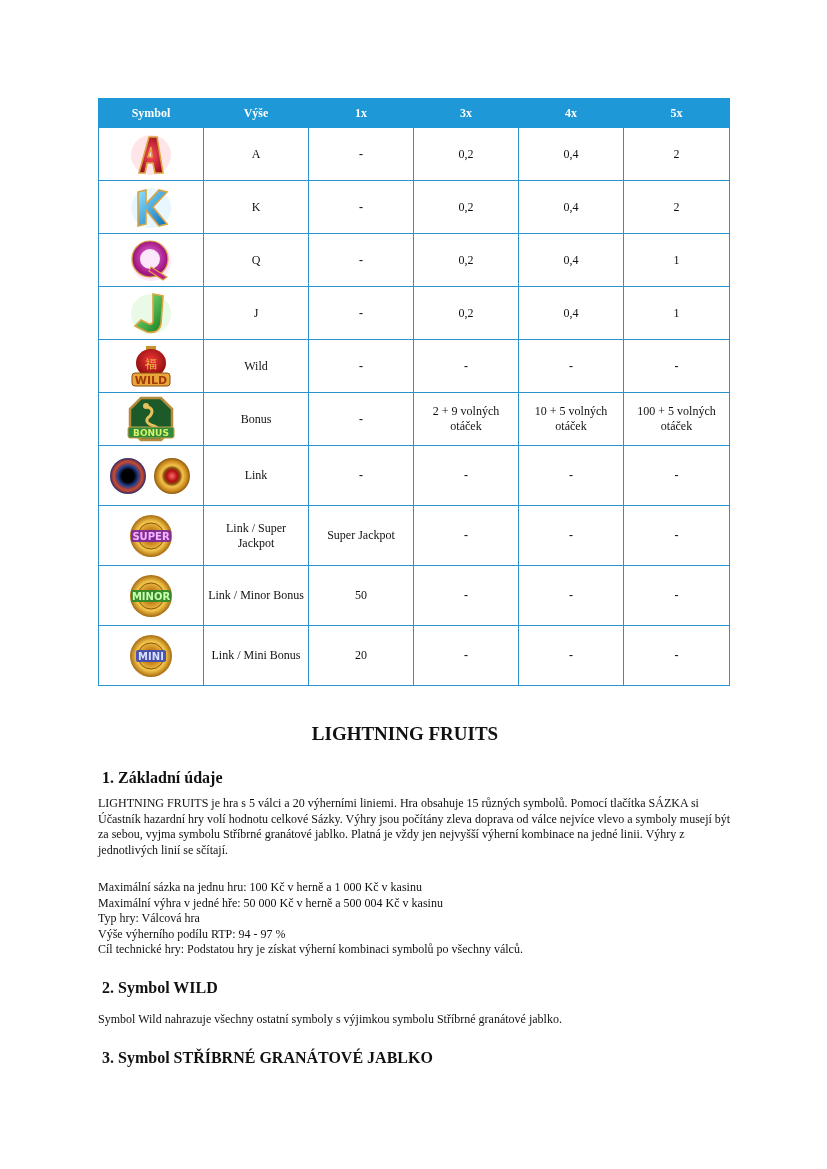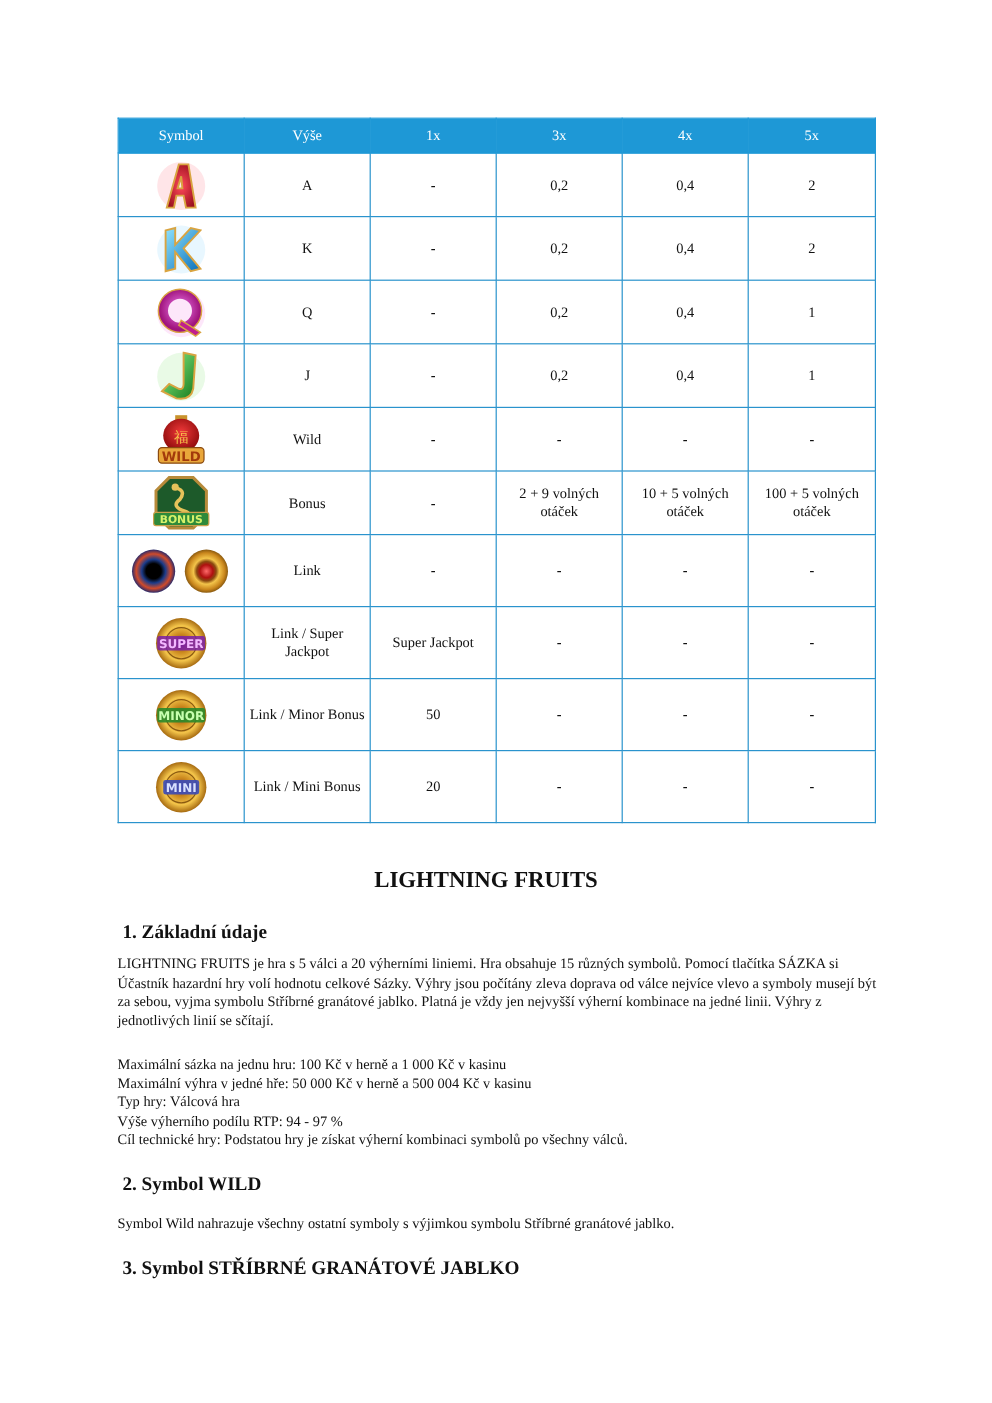--- a/index.html
+++ b/index.html
@@ -1,18 +1,18 @@
 <!DOCTYPE html>
 <html><head>
 <meta charset="utf-8">
 <style>
   html, body { margin: 0; padding: 0; background: #ffffff; }
   body { width: 827px; height: 1169px; position: relative; font-family: "Liberation Serif", serif; color: #111; overflow: hidden; }
   .paytable { position: absolute; left: 98px; top: 98px; width: 631px; border-collapse: collapse; table-layout: fixed; font-size: 12px; }
-  .paytable th { background: #1e98d6; color: #ffffff; font-weight: normal; height: 28px; border: 1px solid #1e98d6; font-size: 12px; padding: 0; }
+  .paytable th { background: #1e98d6; color: #ffffff; font-weight: bold; height: 28px; border: 1px solid #1e98d6; font-size: 12px; padding: 0; }
   .paytable td { border: 1px solid #2a93cd; text-align: center; vertical-align: middle; padding: 0 4px; line-height: 15px; }
   .paytable tr.r { height: 53px; }
   .paytable tr.r2 { height: 60px; margin-left: 44px; }
   .icon { display: inline-block; vertical-align: middle; }
   .dash { font-weight: bold; }
   h1 { position: absolute; left: 0; width: 810px; top: 723px; margin: 0; text-align: center; font-size: 19px; font-weight: bold; }
   h2 { position: absolute; left: 98px; margin: 4px; font-size: 16px; font-weight: bold; }
   p.txt { position: absolute; left: 98px; width: 640px; margin: 0; font-size: 12px; line-height: 15.5px; }
 </style>
 </head>

